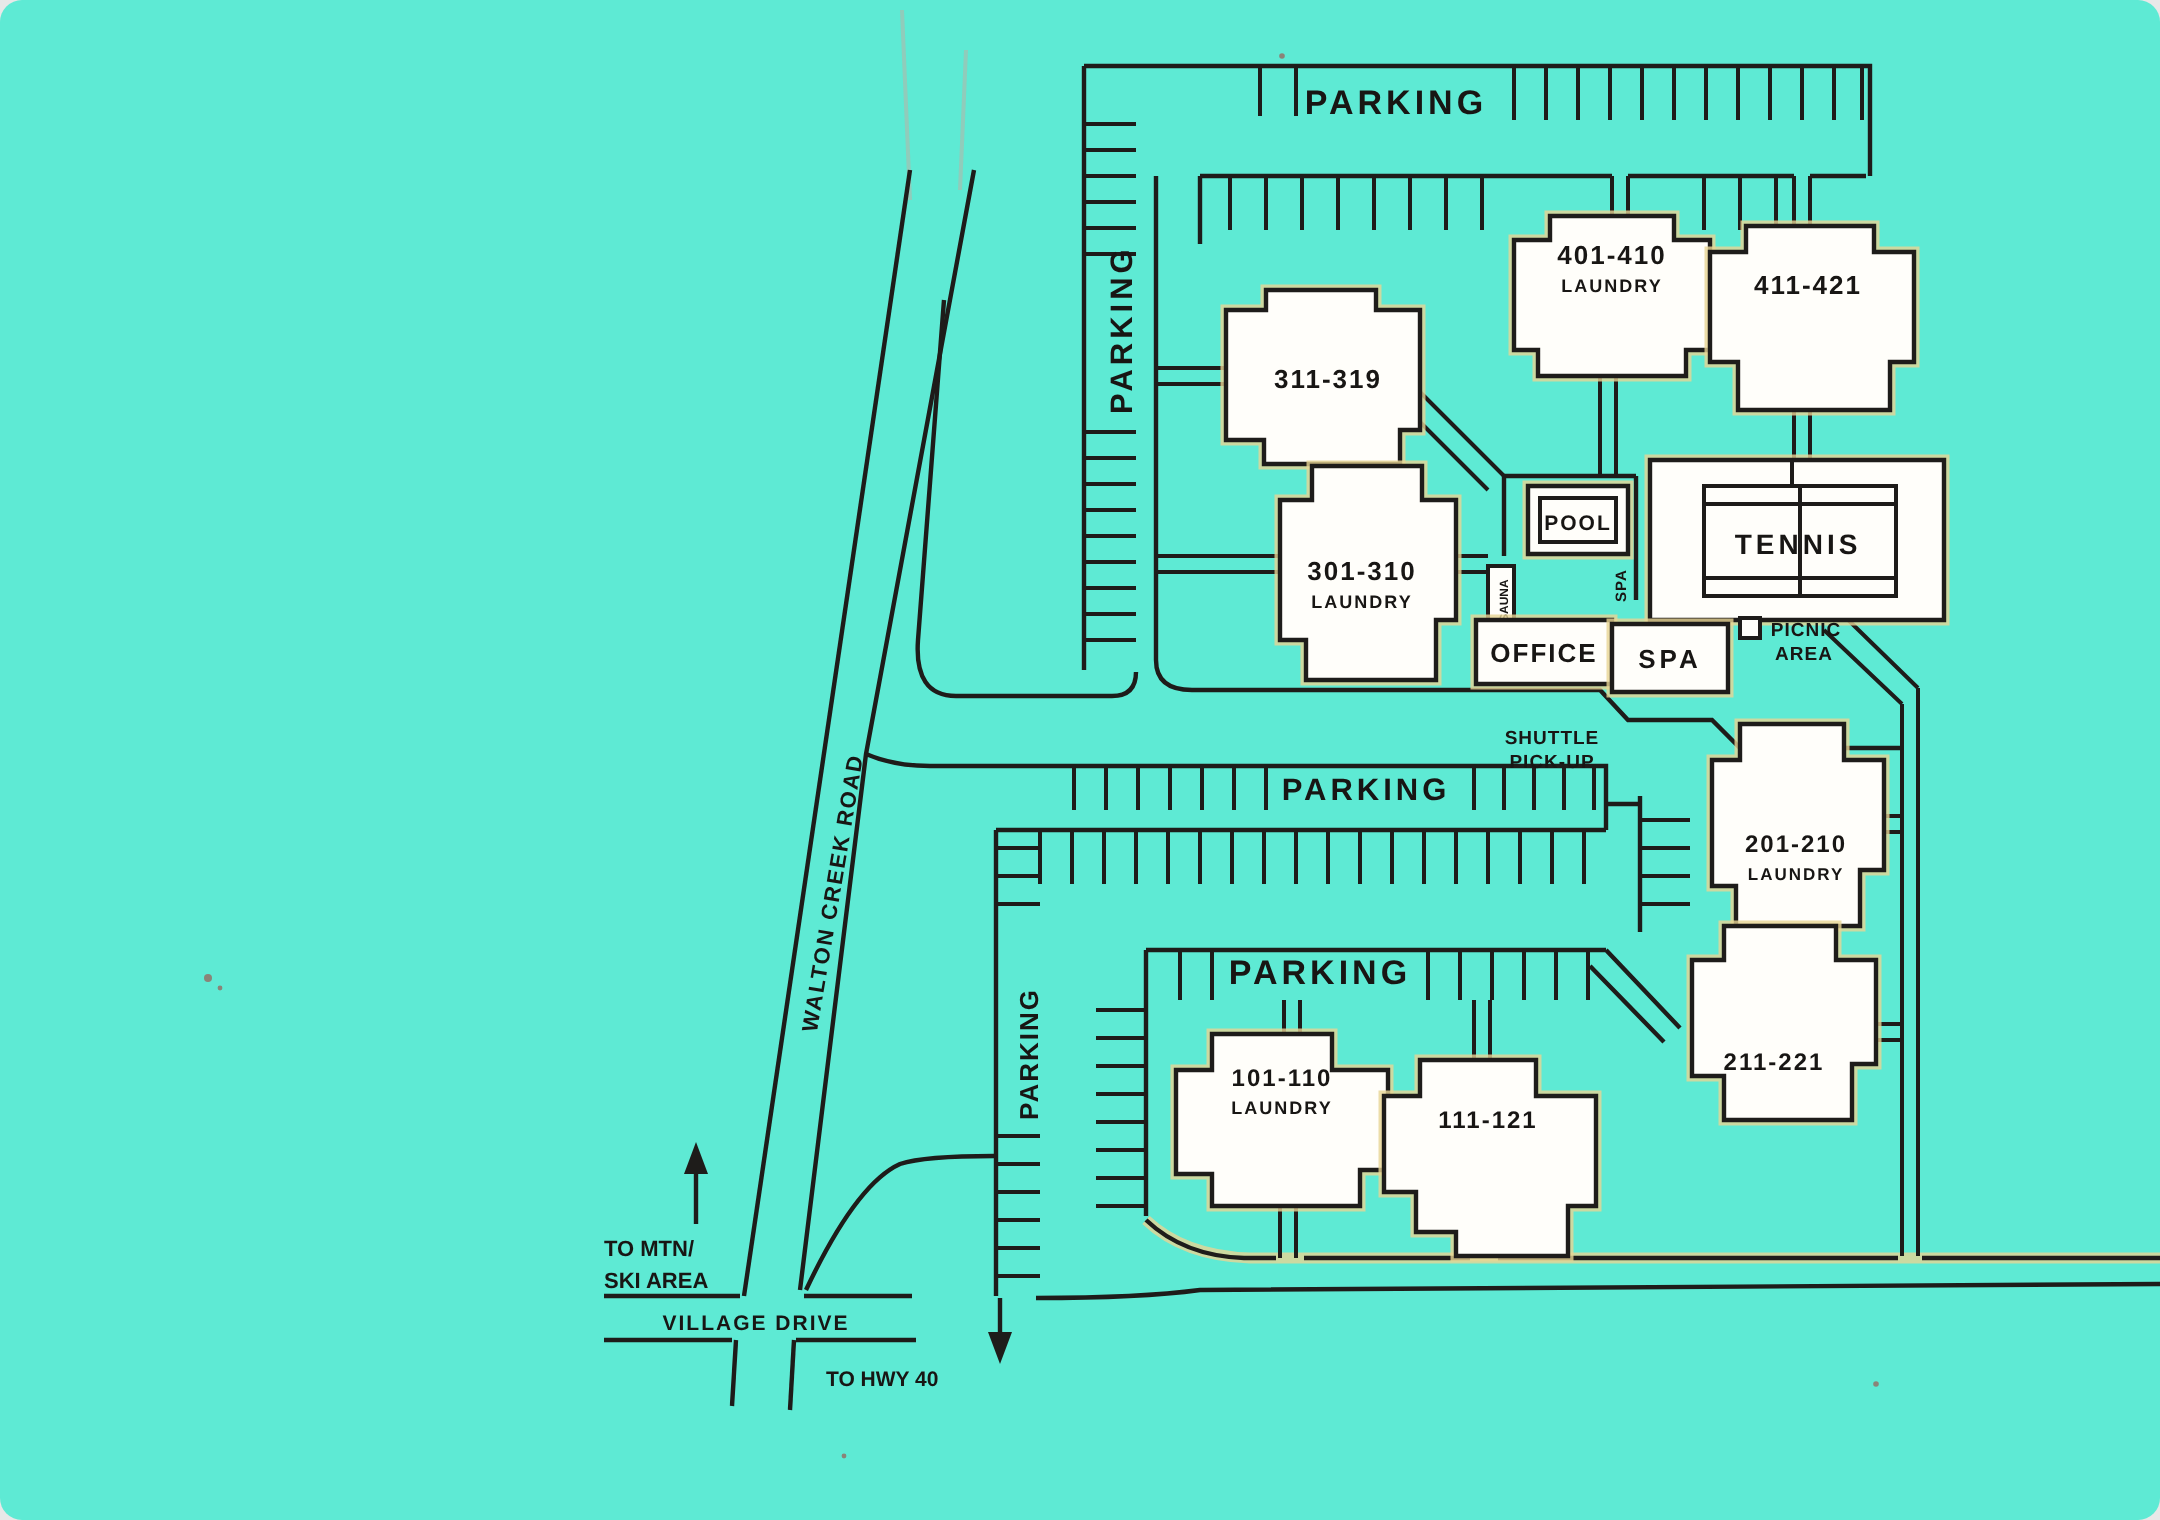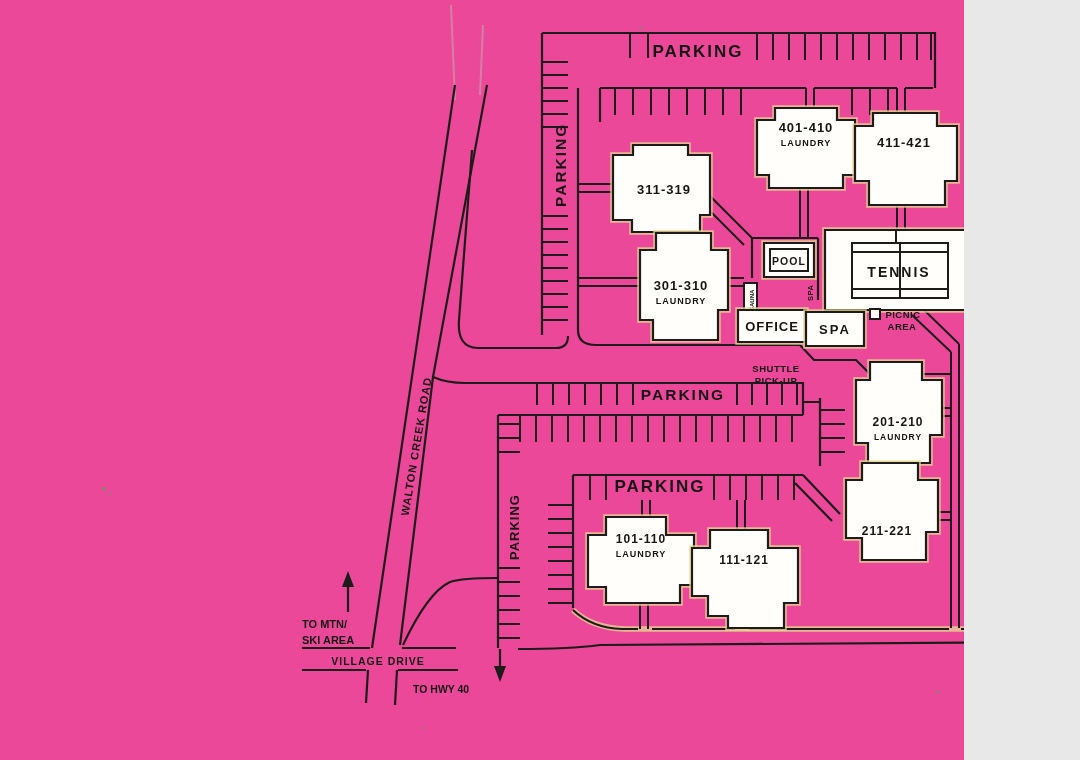--- a/index.html
+++ b/index.html
@@ -1,17 +1,17 @@
 <!DOCTYPE html>
 <html><head>
 <meta charset="utf-8">
 <style>
   html,body{margin:0;padding:0;background:#e8e8e8;}
-  #page{position:relative;width:964px;height:760px;background:#ec4899;overflow:hidden;
-        font-family:"Liberation Sans", sans-serif;}
+  #page{position:relative;width:1080px;height:760px;background:#5eead4;overflow:hidden;
+        font-family:"Liberation Sans", sans-serif;border-radius:11px;}
   svg{position:absolute;left:0;top:0;}
   .ink{stroke:#1e1c1a;fill:none;}
   .w2{stroke-width:2.2;}
   .w2t{stroke-width:2;}
   .halo{stroke:#e7d493;fill:none;stroke-width:5.5;opacity:.8;}
   .bfill{fill:#fffefa;}
   text{fill:#181614;font-family:"Liberation Sans", sans-serif;font-weight:bold;}
   .lbl-lg{font-size:17px;letter-spacing:2px;}
   .lbl-md{font-size:15.5px;letter-spacing:2px;}
   .lbl-bld{font-size:13px;letter-spacing:1px;}

